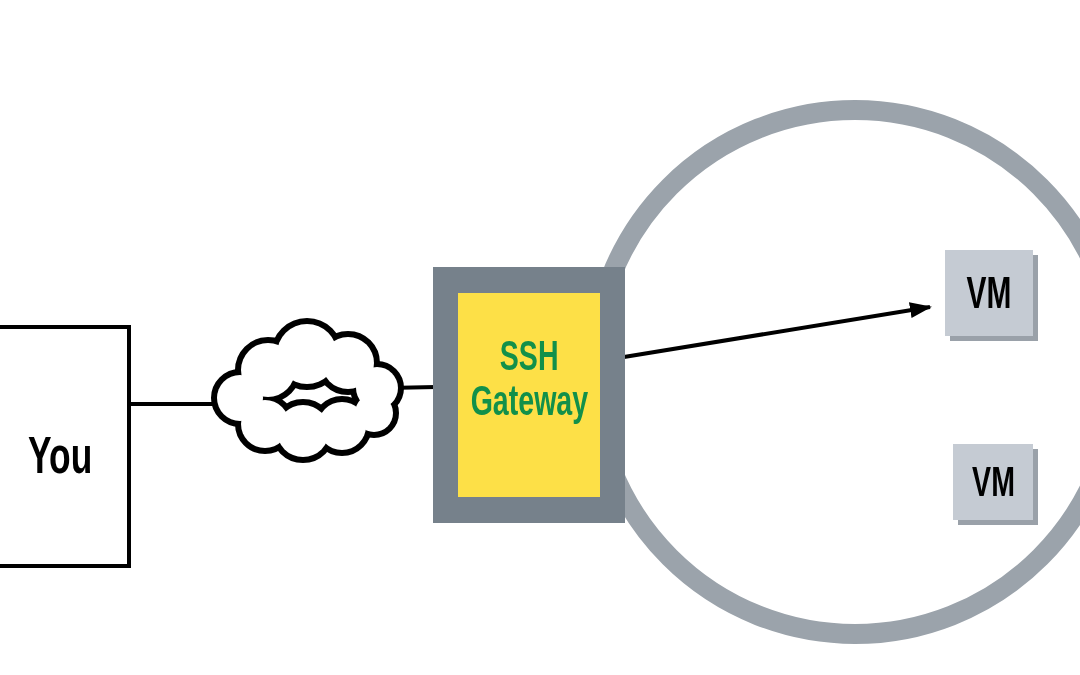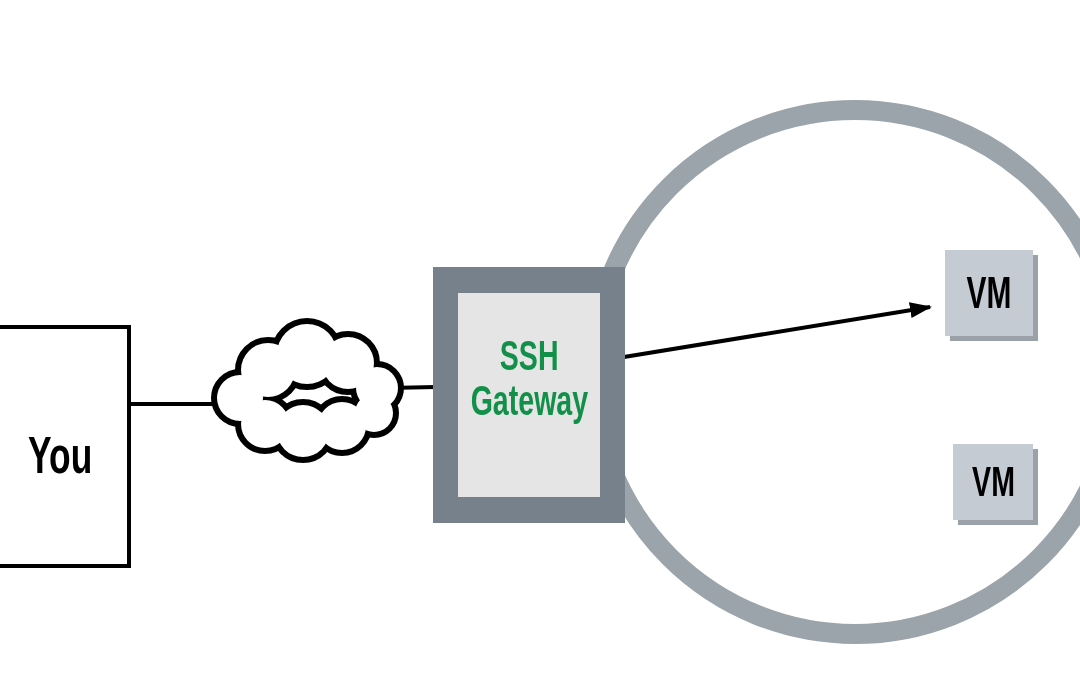--- a/index.html
+++ b/index.html
@@ -47,21 +47,21 @@
   }
   
   .gateway-box {
     left: 433px; top: 267px;
     width: 192px; height: 256px;
     background: #76818b;
   }
   .gateway-inner {
     position: absolute;
     left: 25px; top: 26px; right: 25px; bottom: 26px;
-    background: #e5e5e5;
+    background: #fde047;
     display: flex;
     flex-direction: column;
     align-items: center;
     justify-content: center;
     padding-bottom: 34px;
     box-sizing: border-box;
   }
   .gateway-inner .label {
     font-size: 42px;
     line-height: 45px;

